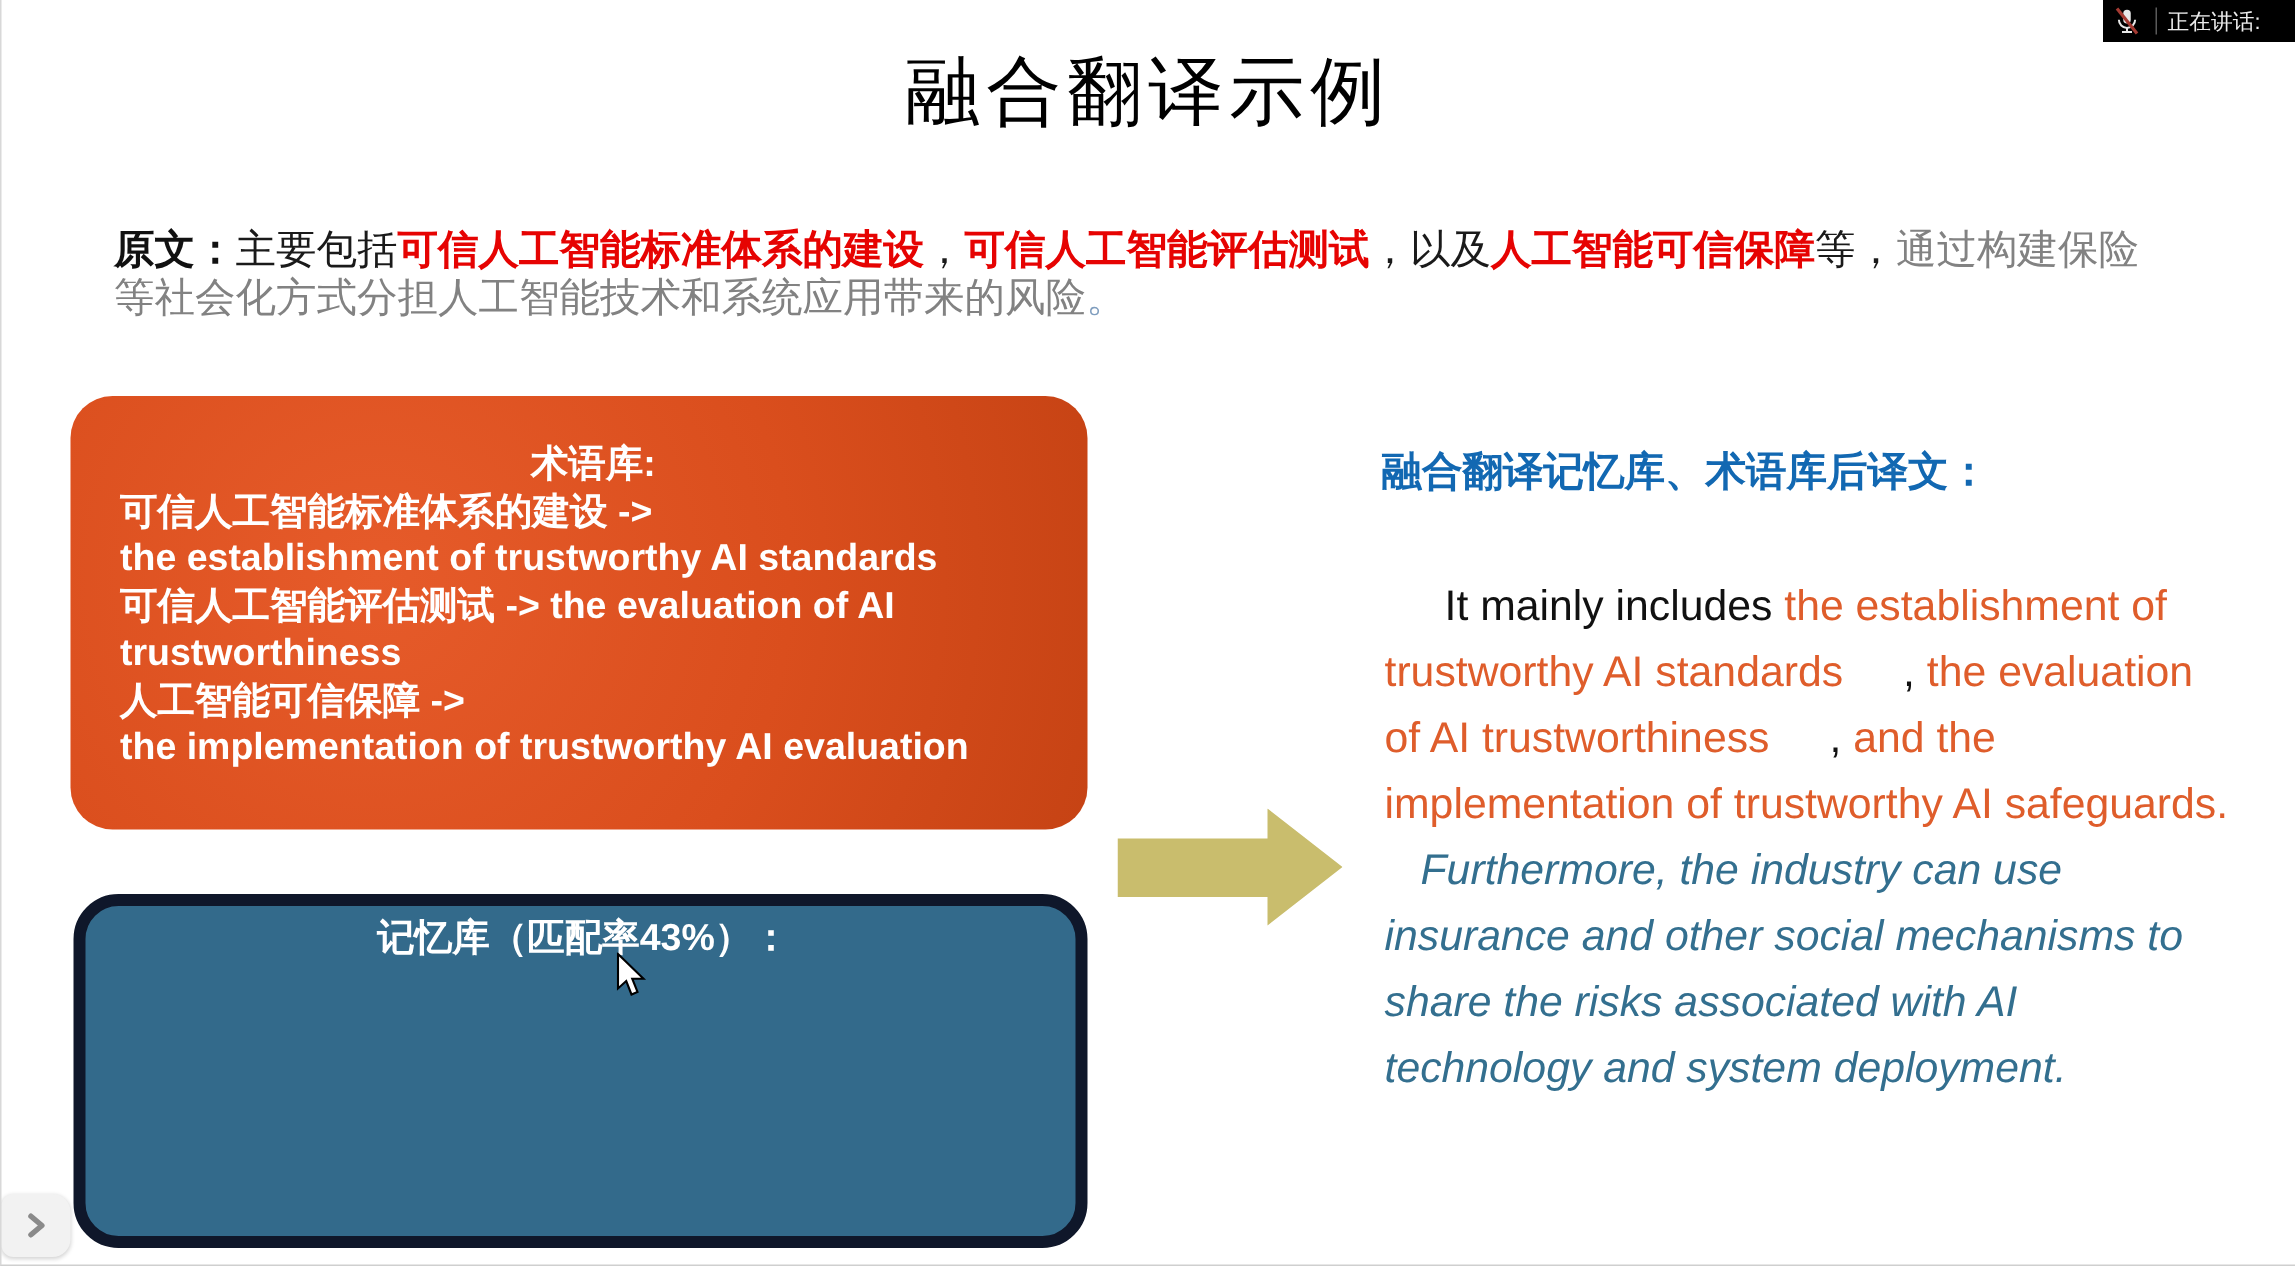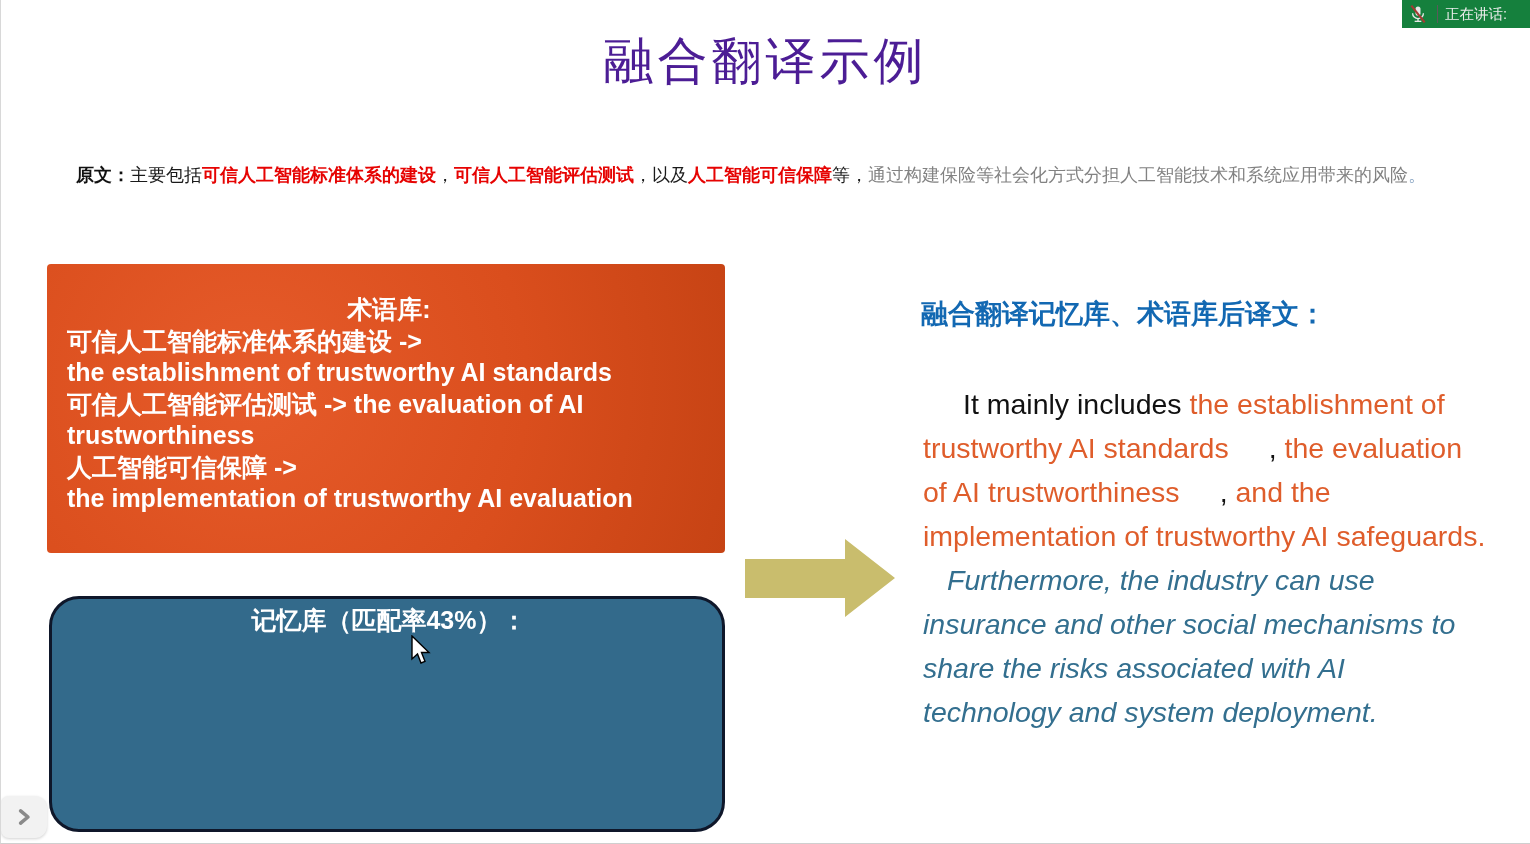--- a/index.html
+++ b/index.html
@@ -7,47 +7,47 @@
     width:1530px;height:844px;position:relative;background:#ffffff;
     font-family:"Liberation Sans","DejaVu Sans",sans-serif;
     overflow:hidden;
     border-left:1px solid #d8d8d8;
     border-bottom:1px solid #cfcfcf;
     box-sizing:border-box;
   }
   
   .slide-title{
     position:absolute;top:28px;left:0;width:100%;
-    text-align:center;font-size:50px;letter-spacing:4px;color:#4c1d95;
+    text-align:center;font-size:50px;letter-spacing:4px;color:#000000;
     font-weight:400;
   }
   
   .source-para{
     position:absolute;left:75px;top:150px;width:1372px;
-    font-size:18px;line-height:50px;color:#1a1a1a;
+    font-size:27px;line-height:32px;color:#1a1a1a;
   }
   .seg-label{font-weight:bold;color:#111;}
   .seg-black{color:#1a1a1a;}
   .seg-red{color:#e60302;font-weight:bold;}
   .seg-gray{color:#828282;}
   .seg-period{color:#7f9dbe;}
   
   .term-box{
     position:absolute;left:46px;top:264px;width:678px;height:289px;
-    border-radius:4px;box-sizing:border-box;
+    border-radius:28px;box-sizing:border-box;
     background:radial-gradient(circle at 30% 42%, #e65b2a 0%, #da4e1d 55%, #c64314 100%);
     color:#ffffff;font-weight:bold;font-size:25px;line-height:31.5px;
-    padding:30px 14px 0 20px;
+    padding:30px 14px 0 33px;
   }
   .term-box-title{text-align:center;}
   
   .memory-box{
     position:absolute;left:48px;top:596px;width:676px;height:236px;
     border-radius:30px;box-sizing:border-box;
-    background:#336a8b;border:3px solid #0f172a;
+    background:#336a8b;border:8px solid #0f172a;
     color:#ffffff;font-weight:bold;font-size:25px;line-height:31.5px;
     padding:6px 14px 0 18px;
   }
   .memory-box-title{text-align:center;}
   
   .block-arrow{position:absolute;left:744px;top:539px;width:150px;height:80px;}
   
   .result-heading{
     position:absolute;left:920px;top:296px;width:566px;
     font-size:27px;font-weight:bold;color:#1268b2;
@@ -55,21 +55,21 @@
   .result-para{
     position:absolute;left:922px;top:382px;width:566px;
     font-size:28.5px;line-height:44px;color:#111111;
   }
   .res-black{color:#111111;margin-left:40px;}
   .res-orange{color:#df5d2b;}
   .res-teal{color:#336f8f;font-style:italic;margin-left:24px;}
   
   .speaking-bar{
     position:absolute;right:0;top:0;width:128px;height:28px;
-    background:#15803d;display:flex;align-items:center;margin-left:18px;
+    background:#000000;display:flex;align-items:center;margin-left:18px;
   }
   .speaking-bar .micwrap{width:32px;display:flex;justify-content:center;align-items:center;}
   .speaking-divider{width:1px;height:18px;background:#5a5a5a;margin:0 7px 0 3px;}
   .speaking-label{color:#ececec;font-size:14.5px;white-space:nowrap;}
   
   .expand-btn{
     position:absolute;left:0;top:796px;width:46px;height:42px;
     background:#f2f2f2;border-radius:8px 12px 12px 8px;
     box-shadow:0 1px 3px rgba(0,0,0,0.18);
     display:flex;align-items:center;justify-content:center;cursor:pointer;

